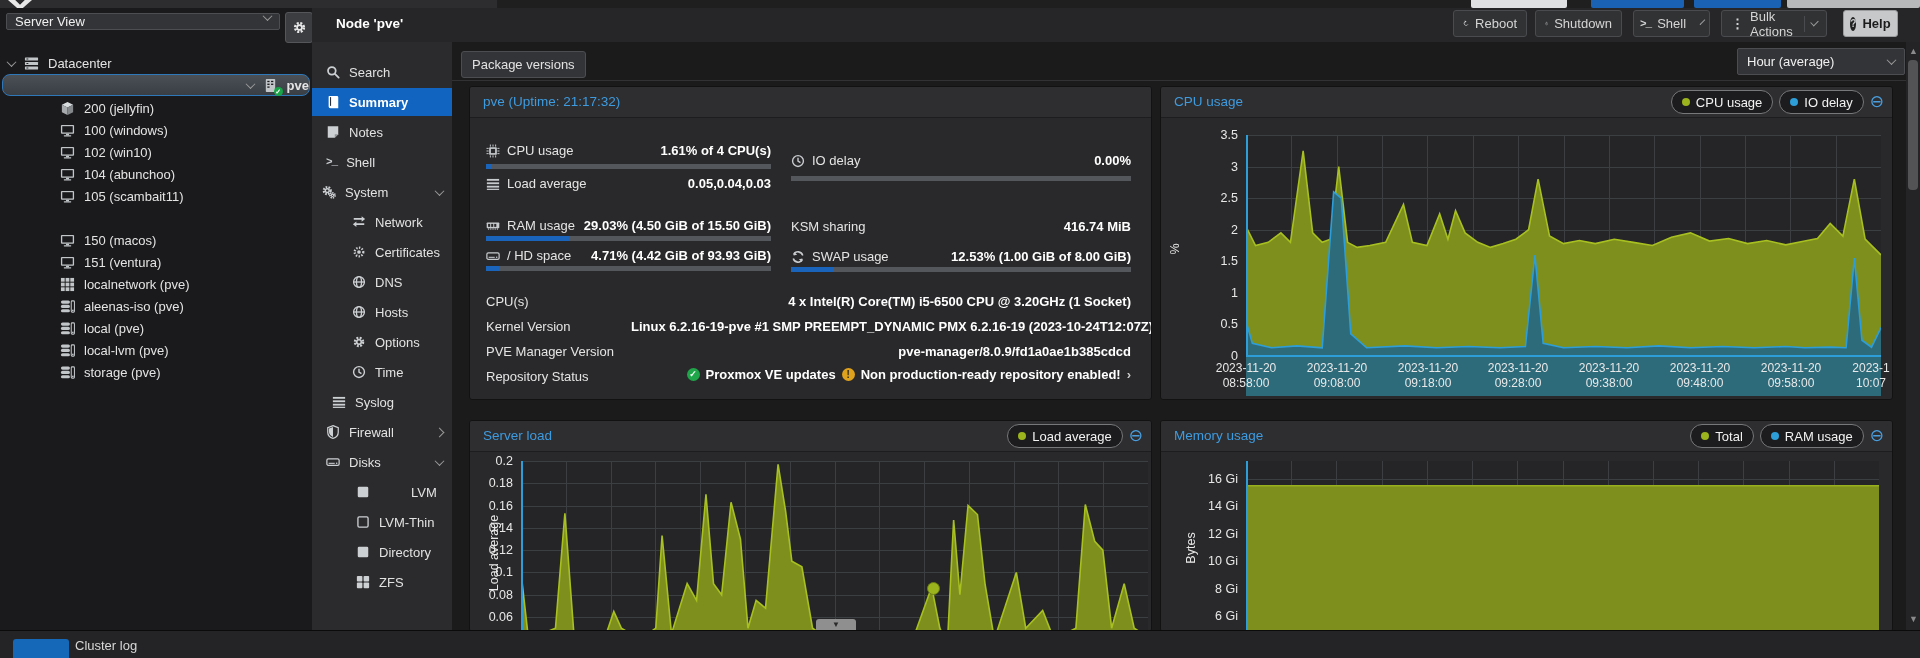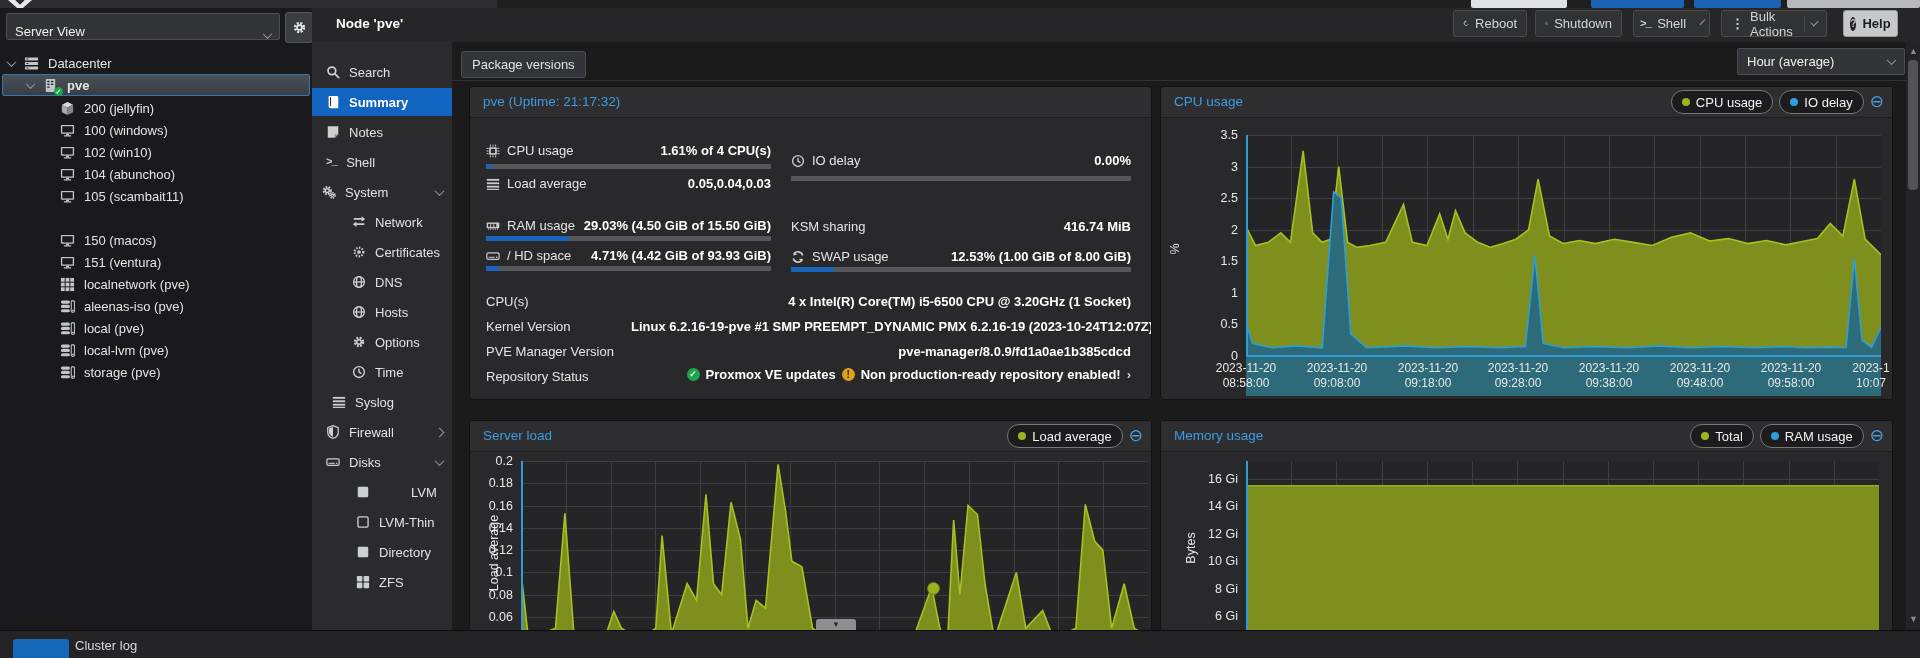--- a/index.html
+++ b/index.html
@@ -4,28 +4,28 @@
 <style>
   html,body{margin:0;padding:0;background:#111;}
   #app{position:relative;width:1920px;height:658px;overflow:hidden;background:#1b1b1c;
        font-family:"Liberation Sans",sans-serif;font-size:13px;color:#dcdcdc;-webkit-font-smoothing:antialiased;}
   
   #topstrip{position:absolute;left:0;top:0;width:1920px;height:8px;background:#1f1f20;z-index:40;}
   .tsfrag{position:absolute;top:0;height:8px;}
   
   #treepanel{position:absolute;left:0;top:8px;width:312px;height:622px;background:#1a1a1c;border-right:1px solid #000;}
   #treehead{position:absolute;left:0;top:0;width:312px;height:40px;}
-  #viewsel{position:absolute;left:6px;top:5px;width:274px;height:27px;background:#333437;border:1px solid #4d4e52;
-           border-radius:2px;display:flex;align-items:flex-end;padding:0 8px;box-sizing:border-box;color:#f0f0f0;}
+  #viewsel{position:absolute;left:6px;top:5px;width:274px;height:17px;background:#333437;border:1px solid #4d4e52;
+           border-radius:2px;display:flex;align-items:flex-start;padding:0 8px;box-sizing:border-box;color:#f0f0f0;}
   #viewsel .lbl{flex:1;}
   #gearbtn{position:absolute;left:285px;top:4px;width:26px;height:29px;background:#3c3d40;border:1px solid #55565a;
            border-radius:3px;display:flex;align-items:center;justify-content:center;color:#e8e8e8;}
   #tree{position:absolute;left:0;top:40px;width:312px;bottom:0;}
   .trow{position:absolute;left:2px;width:308px;height:22px;display:flex;align-items:center;color:#e4e4e4;}
-  .trow.sel{background:linear-gradient(#4a5056,#393e44);border:1px solid #2e77b8;border-radius:2px;box-sizing:border-box;}
+  .trow.sel{background:linear-gradient(#4a5056,#393e44);border:1px solid #2e77b8;border-radius:8px;box-sizing:border-box;justify-content:flex-end;}
   .trow .ic{flex:none;}
   .trow .tlabel{margin-left:9px;white-space:nowrap;}
   .chev{display:inline-block;width:6px;height:6px;border-right:1.6px solid #9a9a9a;border-bottom:1.6px solid #9a9a9a;}
   .chev.down{transform:rotate(45deg) translate(-1px,-1px);}
   .chev.right{transform:rotate(-45deg);}
   .iconwrap{position:relative;display:inline-flex;}
   .badge{position:absolute;right:-5px;bottom:-3px;width:9px;height:9px;border-radius:50%;background:#18a548;
          color:#fff;font-size:7px;line-height:9px;text-align:center;font-weight:bold;}
   .playbadge{position:absolute;right:-5px;bottom:-2px;width:0;height:0;border-left:8px solid #1fae3d;
              border-top:5px solid transparent;border-bottom:5px solid transparent;}

